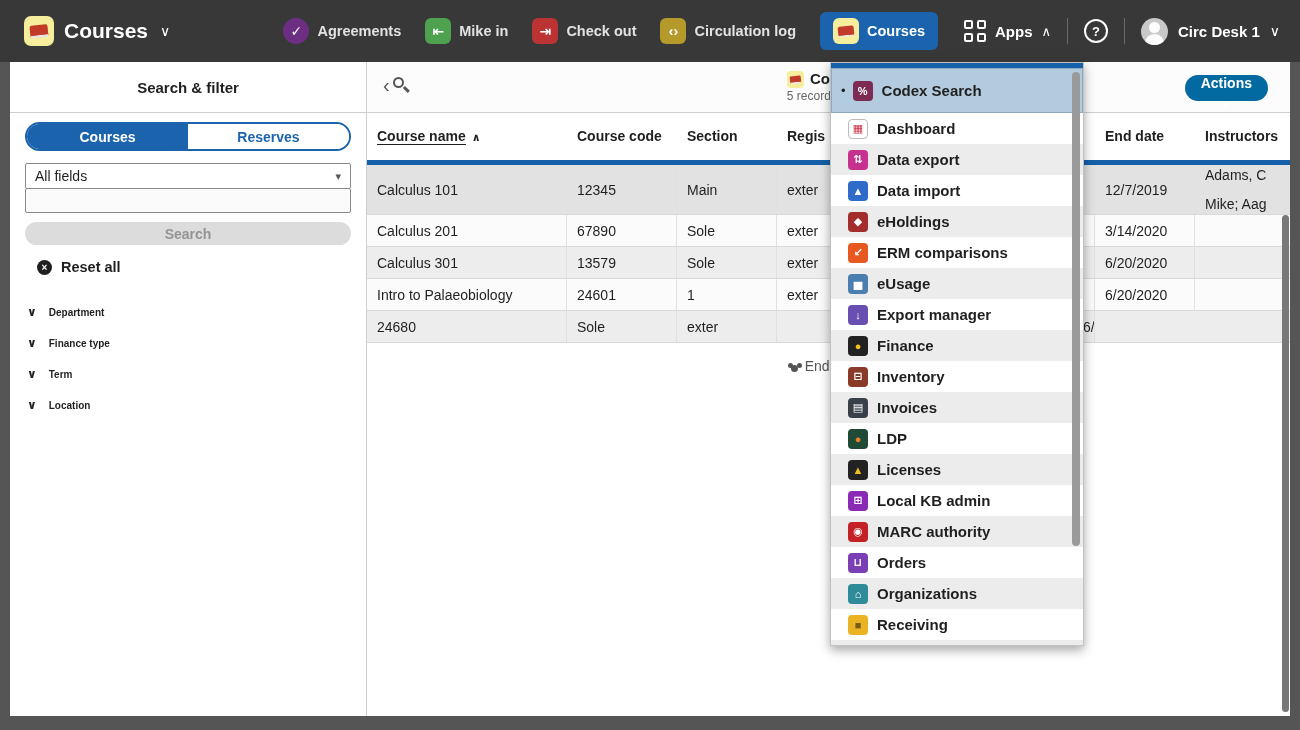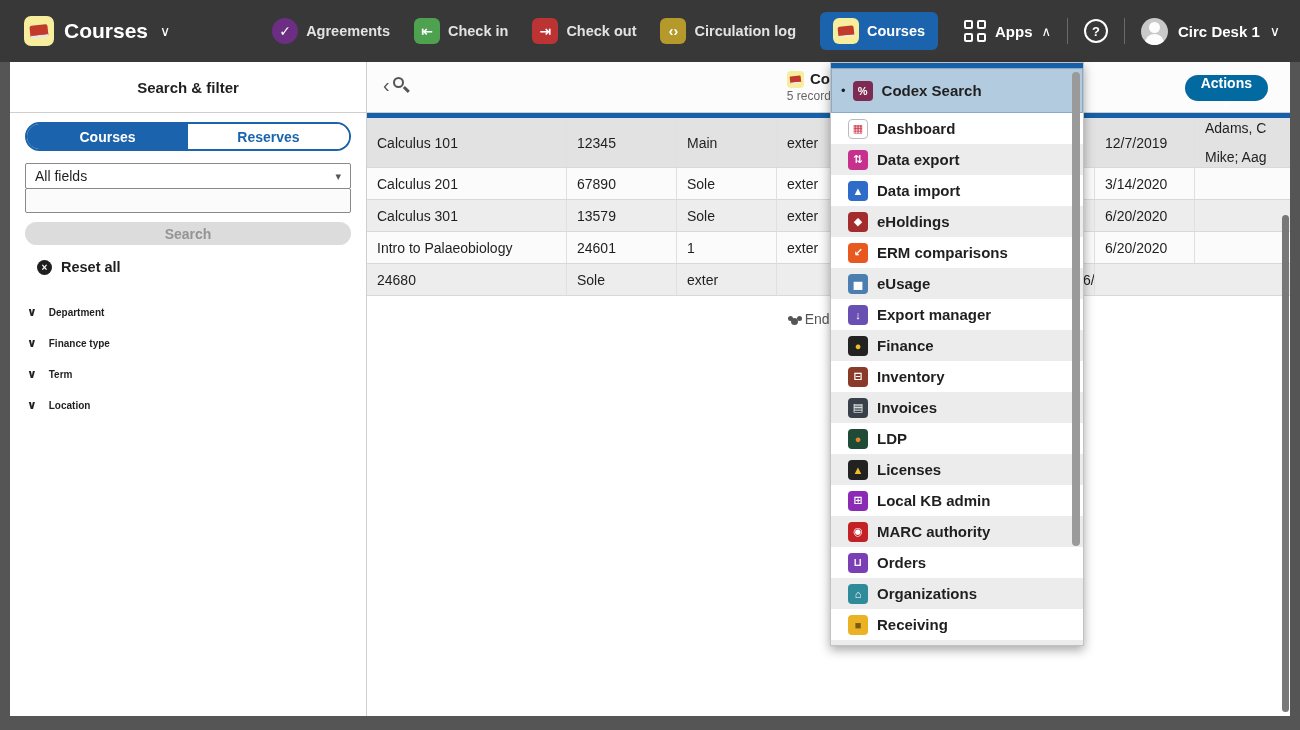--- a/index.html
+++ b/index.html
@@ -133,21 +133,21 @@
     <span class="brand-caret">∨</span>
   </div>
   <div class="nav-spacer"></div>
   <div class="nav-items">
     <div class="nav-item">
       <span class="nav-badge round" style="background-color: rgb(107, 46, 131);">✓</span>
       <span class="nav-label">Agreements</span>
     </div>
     <div class="nav-item">
       <span class="nav-badge" style="background-color: rgb(78, 161, 78);">⇤</span>
-      <span class="nav-label">Check in</span>
+      <span class="nav-label">Mike in</span>
     </div>
     <div class="nav-item">
       <span class="nav-badge" style="background-color: rgb(187, 51, 51);">⇥</span>
       <span class="nav-label">Check out</span>
     </div>
     <div class="nav-item">
       <span class="nav-badge" style="background-color: rgb(181, 153, 42);">‹›</span>
       <span class="nav-label">Circulation log</span>
     </div>
     <div class="nav-item active">
@@ -239,20 +239,31 @@
           <span class="pane-title-text">Courses</span>
         </div>
         <span class="pane-subtitle">5 records found</span>
       </div>
       <button class="actions-btn">
         <span>Actions</span>
         <span class="actions-caret">▾</span>
       </button>
     </div>
 
+    <div class="grid-row thead">
+      <div class="th">
+        <span class="sortable">Course name</span><span class="sort-caret">∧</span>
+      </div>
+      <div class="th">Course code</div>
+      <div class="th">Section</div>
+      <div class="th">Regis</div>
+      <div class="th"></div>
+      <div class="th">End date</div>
+      <div class="th">Instructors</div>
+    </div>
     <div class="blue-bar"></div>
 
     <div class="grid-row trow row-tall bg-sel">
       <div class="td">Calculus 101</div>
       <div class="td">12345</div>
       <div class="td">Main</div>
       <div class="td">exter</div>
       <div class="td start-frag">9</div>
       <div class="td">12/7/2019</div>
       <div class="td instr-cell">

